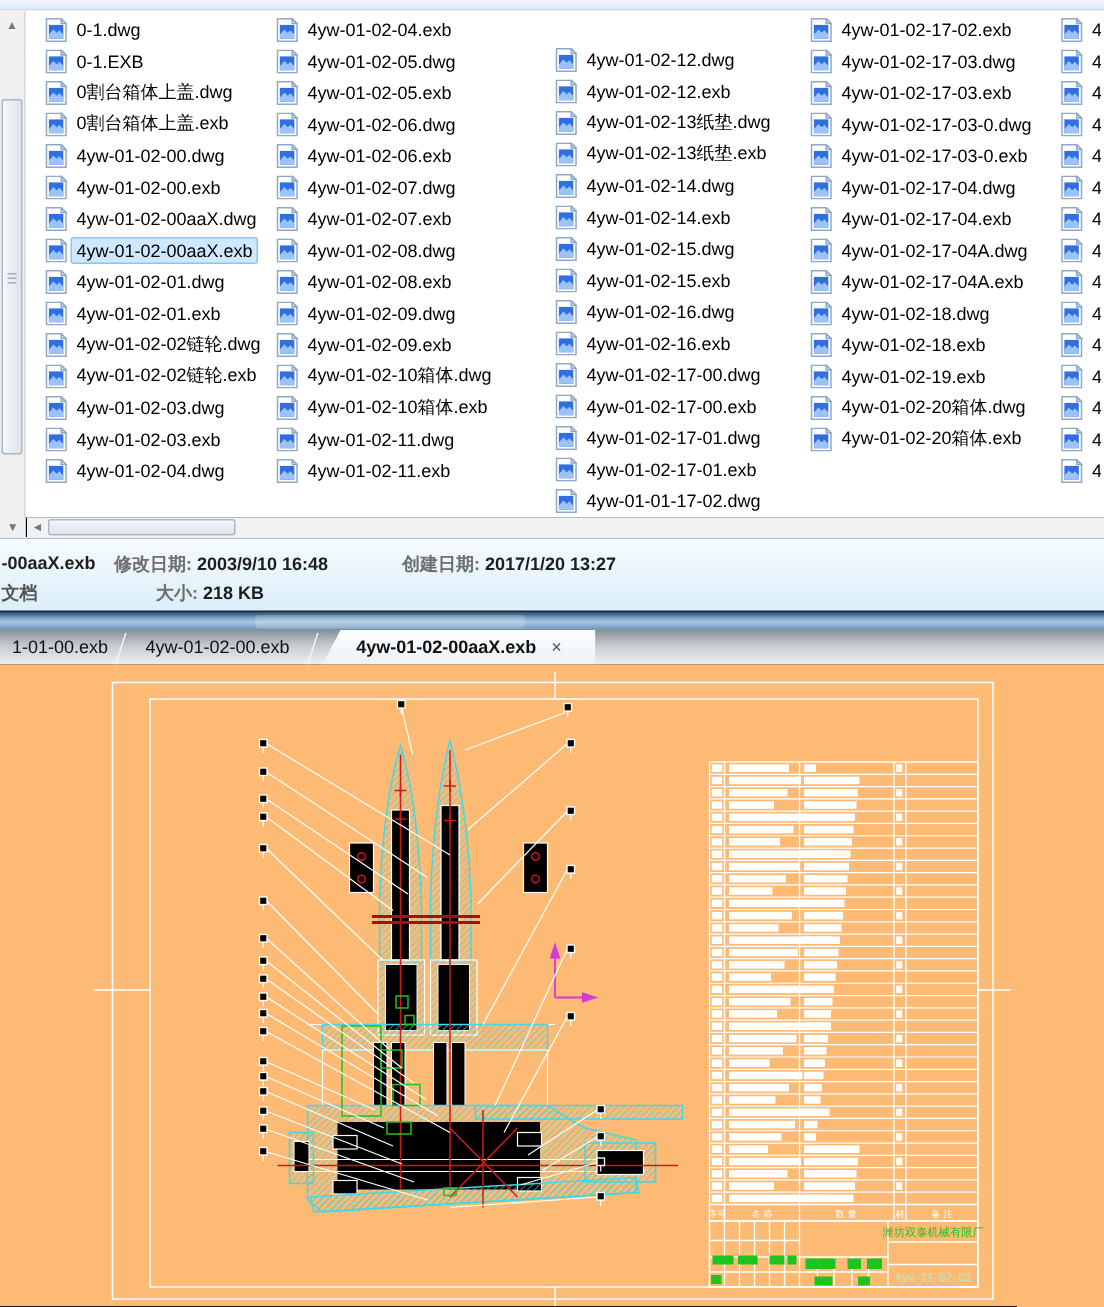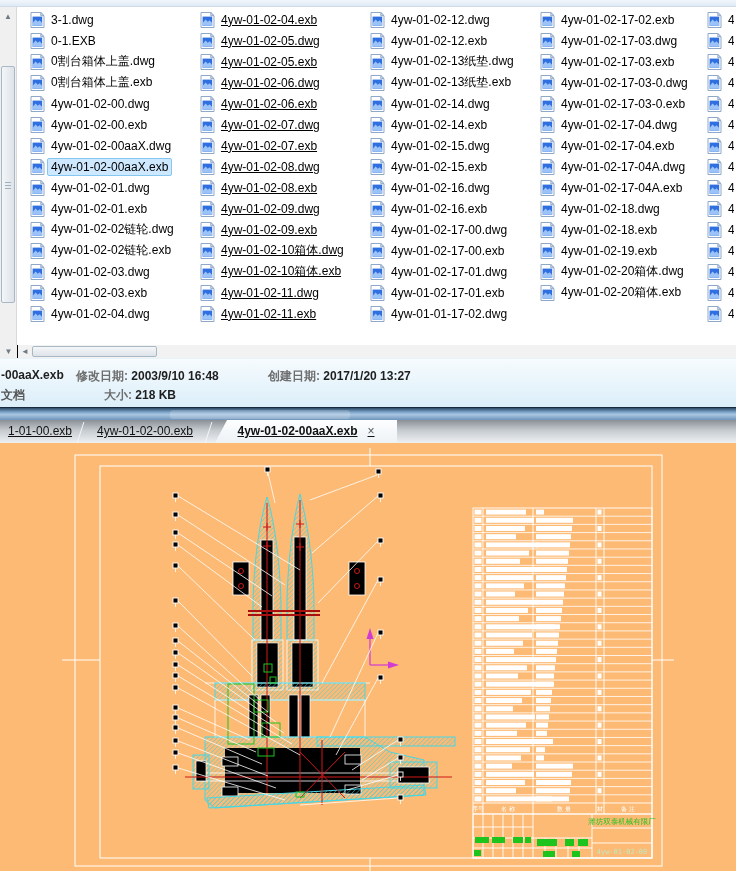--- a/index.html
+++ b/index.html
@@ -37,21 +37,21 @@
   .d-mod{position:absolute;left:76px;}
   .d-cre{position:absolute;left:268px;}
   .d-type{position:absolute;left:1px;color:#555;}
   .d-size{position:absolute;left:104px;}
   
   .aero{position:absolute;left:0;top:407px;width:736px;height:13px;
         background:linear-gradient(#2c4a66,#7fa6cc 35%,#a9c6e2 55%,#6f94ba);border-top:1px solid #16293d;box-sizing:border-box;}
   .aero::before{content:"";position:absolute;left:170px;top:2px;width:180px;height:9px;background:rgba(255,255,255,.18);border-radius:3px;}
   .tabbar{position:absolute;left:0;top:420px;width:736px;height:23px;
           background:linear-gradient(#8a9096,#c6cbd0 45%,#eef1f3);}
-  .tab{position:absolute;top:0;height:23px;font-size:12px;color:#111;line-height:23px;text-align:center;text-decoration:underline;}
+  .tab{position:absolute;top:0;height:23px;font-size:12px;color:#111;line-height:23px;text-align:center;}
   .tab-sep{position:absolute;top:2px;height:21px;width:1px;background:#f4f6f8;transform:skewX(-18deg);}
   .tab.active{background:linear-gradient(#fdfeff,#edf2f5);clip-path:polygon(12px 0,100% 0,100% 100%,0 100%);
               font-weight:bold;}
   .tab .close{font-weight:normal;color:#555;margin-left:10px;font-size:12px;}
   
   .cad{position:absolute;left:0;top:443px;width:736px;height:428px;background:#fdba74;}
 </style>
 </head>
 <body>
 <div class="screen">
@@ -60,21 +60,21 @@
     <div class="top-strip"></div>
     <div id="filecols">
         <div class="filecol" style="left: 30px; width: 170px;">
           <div class="fitem">
             <svg width="15" height="16" viewBox="0 0 15 16">
               <path d="M1 .5h9.8L14 3.7V15.5H1z" fill="#fff" stroke="#8fa8c8"></path>
               <rect x="2.6" y="4.6" width="9.6" height="9.2" fill="#2f6fe0"></rect>
               <path d="M2.6 11l3-3.4 2.2 2.2 1.8-1.6 2.6 2.8v2.8H2.6z" fill="#9cc3f7"></path>
               <path d="M10.8 .5L14 3.7h-3.2z" fill="#d7e4f4" stroke="#8fa8c8"></path>
             </svg>
-            <span class="lab">3-1.dwg</span>
+            <span class="lab">0-1.dwg</span>
           </div>
           <div class="fitem">
             <svg width="15" height="16" viewBox="0 0 15 16">
               <path d="M1 .5h9.8L14 3.7V15.5H1z" fill="#fff" stroke="#8fa8c8"></path>
               <rect x="2.6" y="4.6" width="9.6" height="9.2" fill="#2f6fe0"></rect>
               <path d="M2.6 11l3-3.4 2.2 2.2 1.8-1.6 2.6 2.8v2.8H2.6z" fill="#9cc3f7"></path>
               <path d="M10.8 .5L14 3.7h-3.2z" fill="#d7e4f4" stroke="#8fa8c8"></path>
             </svg>
             <span class="lab">0-1.EXB</span>
           </div>
@@ -189,21 +189,21 @@
           <div class="fitem">
             <svg width="15" height="16" viewBox="0 0 15 16">
               <path d="M1 .5h9.8L14 3.7V15.5H1z" fill="#fff" stroke="#8fa8c8"></path>
               <rect x="2.6" y="4.6" width="9.6" height="9.2" fill="#2f6fe0"></rect>
               <path d="M2.6 11l3-3.4 2.2 2.2 1.8-1.6 2.6 2.8v2.8H2.6z" fill="#9cc3f7"></path>
               <path d="M10.8 .5L14 3.7h-3.2z" fill="#d7e4f4" stroke="#8fa8c8"></path>
             </svg>
             <span class="lab">4yw-01-02-04.dwg</span>
           </div>
         </div>
-        <div class="filecol" style="left: 200px; width: 170px; text-decoration: underline;">
+        <div class="filecol" style="left: 184px; width: 170px;">
           <div class="fitem">
             <svg width="15" height="16" viewBox="0 0 15 16">
               <path d="M1 .5h9.8L14 3.7V15.5H1z" fill="#fff" stroke="#8fa8c8"></path>
               <rect x="2.6" y="4.6" width="9.6" height="9.2" fill="#2f6fe0"></rect>
               <path d="M2.6 11l3-3.4 2.2 2.2 1.8-1.6 2.6 2.8v2.8H2.6z" fill="#9cc3f7"></path>
               <path d="M10.8 .5L14 3.7h-3.2z" fill="#d7e4f4" stroke="#8fa8c8"></path>
             </svg>
             <span class="lab">4yw-01-02-04.exb</span>
           </div>
           <div class="fitem">
@@ -326,21 +326,21 @@
           <div class="fitem">
             <svg width="15" height="16" viewBox="0 0 15 16">
               <path d="M1 .5h9.8L14 3.7V15.5H1z" fill="#fff" stroke="#8fa8c8"></path>
               <rect x="2.6" y="4.6" width="9.6" height="9.2" fill="#2f6fe0"></rect>
               <path d="M2.6 11l3-3.4 2.2 2.2 1.8-1.6 2.6 2.8v2.8H2.6z" fill="#9cc3f7"></path>
               <path d="M10.8 .5L14 3.7h-3.2z" fill="#d7e4f4" stroke="#8fa8c8"></path>
             </svg>
             <span class="lab">4yw-01-02-11.exb</span>
           </div>
         </div>
-        <div class="filecol" style="left: 370px; width: 170px;">
+        <div class="filecol" style="left: 370px; width: 170px; margin-top: 20px;">
           <div class="fitem">
             <svg width="15" height="16" viewBox="0 0 15 16">
               <path d="M1 .5h9.8L14 3.7V15.5H1z" fill="#fff" stroke="#8fa8c8"></path>
               <rect x="2.6" y="4.6" width="9.6" height="9.2" fill="#2f6fe0"></rect>
               <path d="M2.6 11l3-3.4 2.2 2.2 1.8-1.6 2.6 2.8v2.8H2.6z" fill="#9cc3f7"></path>
               <path d="M10.8 .5L14 3.7h-3.2z" fill="#d7e4f4" stroke="#8fa8c8"></path>
             </svg>
             <span class="lab">4yw-01-02-12.dwg</span>
           </div>
           <div class="fitem">

